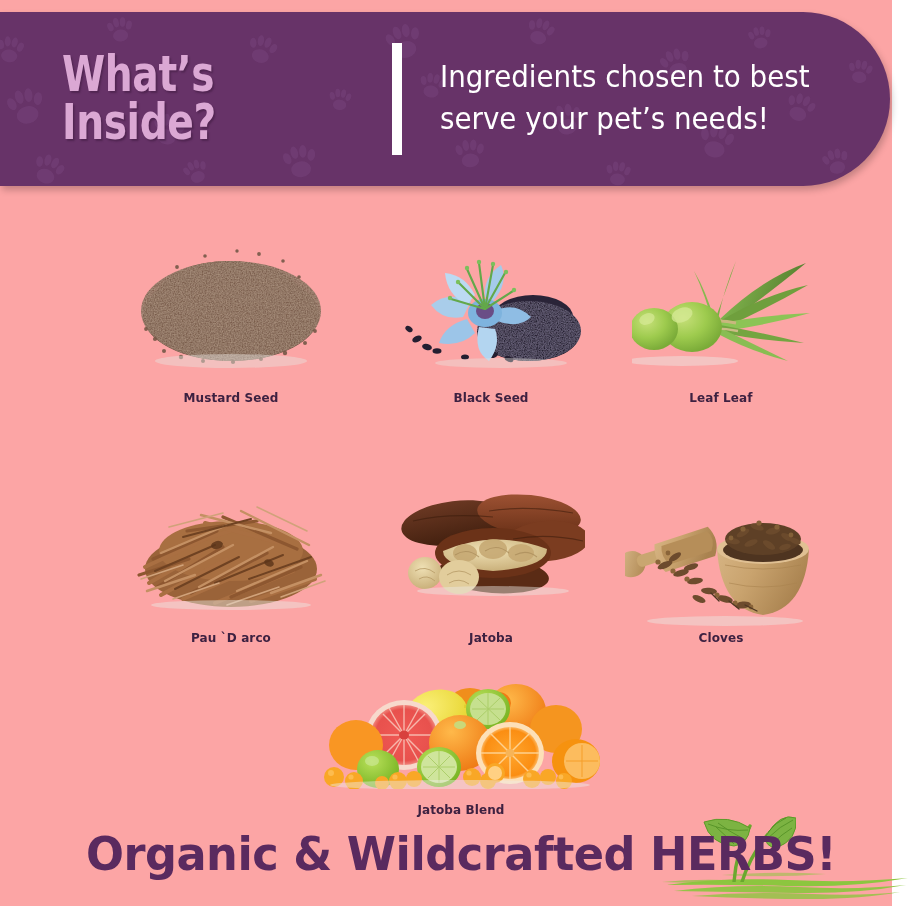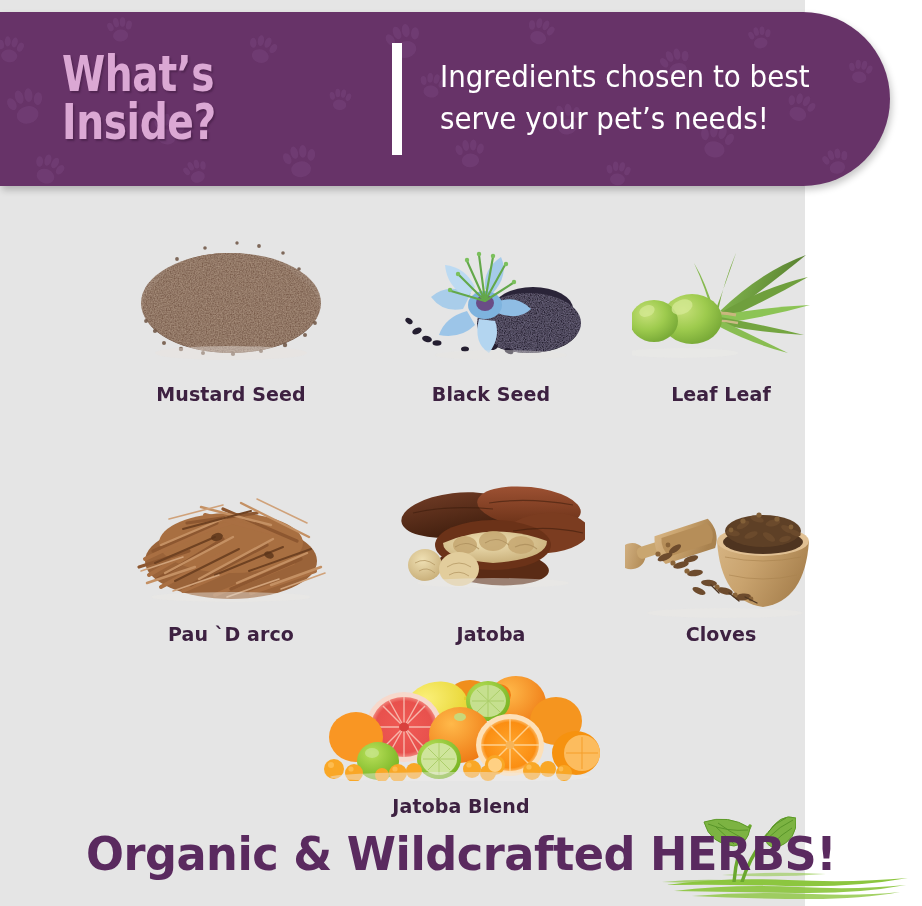--- a/index.html
+++ b/index.html
@@ -2,21 +2,21 @@
 <html><head>
 <meta charset="utf-8">
 <style>
   * { box-sizing: border-box; margin: 0; padding: 0; }
   html, body {
     width: 922px; height: 906px;
     background: #ffffff;
     font-family: "Liberation Sans", sans-serif;
     overflow: hidden;
   }
-  .page { position: relative; width: 805px; height: 906px; background: #e5e5e5; }
+  .page { position: relative; width: 892px; height: 906px; background: #fca5a5; }
 
   
   .banner {
     position: absolute;
     left: 0; top: 12px;
     width: 890px; height: 174px;
     background: #673368;
     border-radius: 0 87px 87px 0;
     overflow: hidden;
     box-shadow: 2px 4px 7px rgba(0,0,0,0.22);
@@ -85,21 +85,21 @@
     flex-direction: column;
     align-items: center;
     justify-content: flex-end;
   }
   .thumb { position: relative; }
   .thumb svg { display: block; }
   .ing-label {
     color: #3d2141;
     font-family: "DejaVu Sans", sans-serif;
     font-weight: bold;
-    font-size: 19px;
+    font-size: 12px;
     letter-spacing: 0.1px;
     text-align: center;
     white-space: nowrap;
   }
 
   
   .footer {
     position: absolute;
     left: 0; top: 818px;
     width: 922px; height: 88px;

